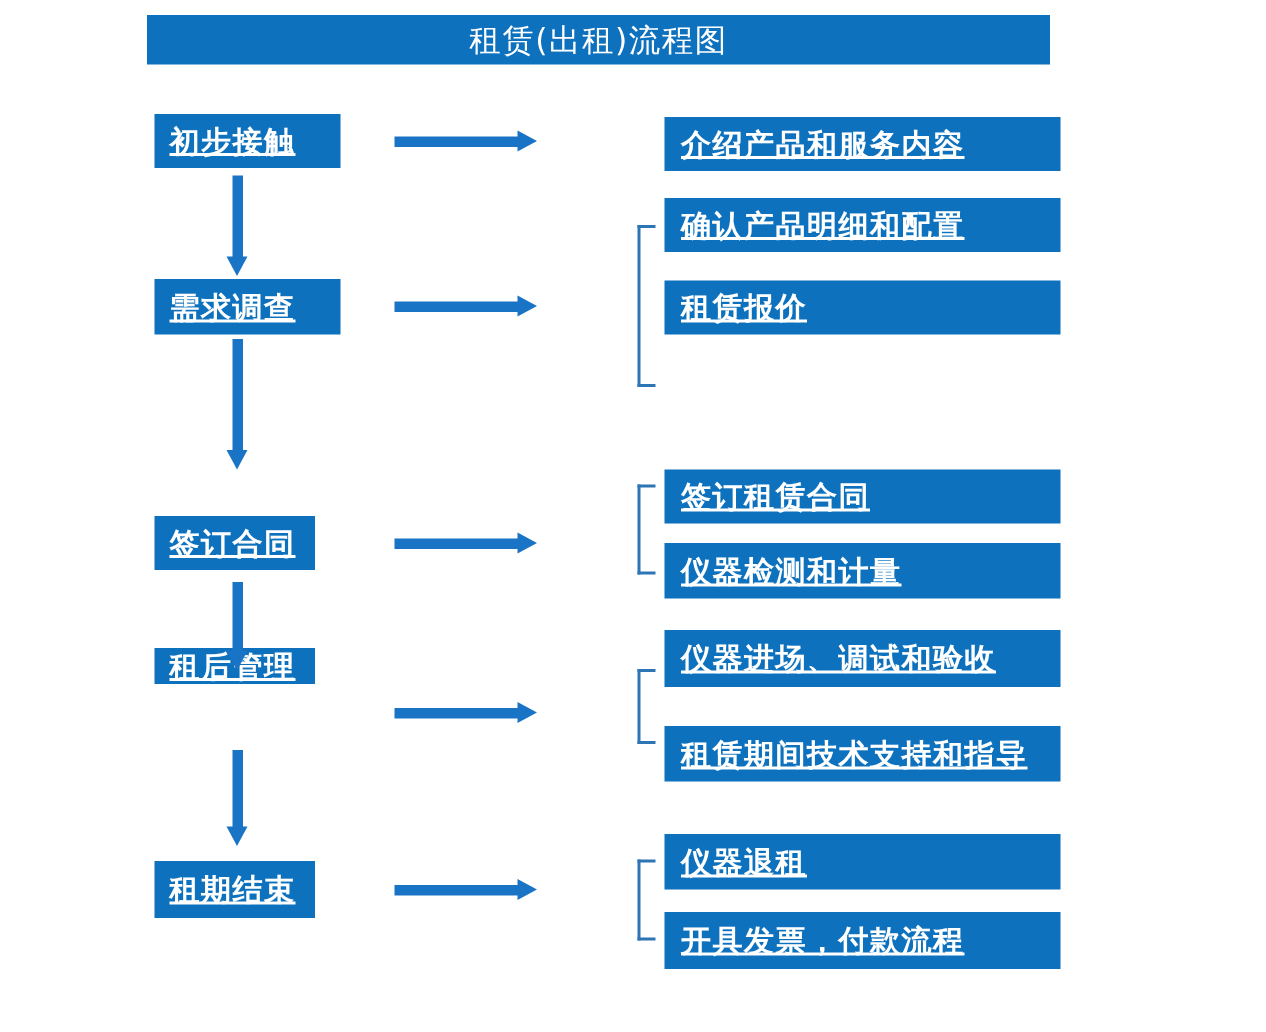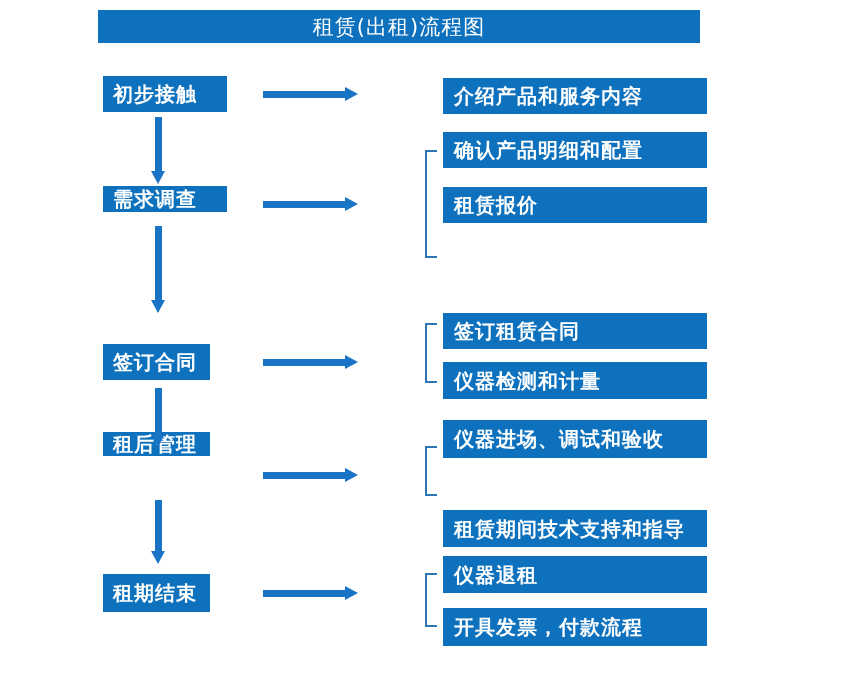--- a/index.html
+++ b/index.html
@@ -4,21 +4,21 @@
 <style>
   html,body{margin:0;padding:0;background:#ffffff;}
   .canvas{
     position:relative;width:844px;height:688px;background:#ffffff;overflow:hidden;
     font-family:"DejaVu Sans","Liberation Sans",sans-serif;
   }
   .bluebox{
     position:absolute;background:var(--box-blue);color:var(--text-white);
     font-weight:bold;font-size:20px;line-height:1;
     display:flex;align-items:center;box-sizing:border-box;padding-left:10px;
-    letter-spacing:1px;white-space:nowrap;
+    letter-spacing:1px;white-space:nowrap;text-decoration:underline;
   }
   .title-bar{
     position:absolute;left:98px;top:10px;width:602px;height:33px;
     background:var(--box-blue);color:var(--text-white);
     display:flex;align-items:center;justify-content:center;
     font-weight:normal;font-size:21px;letter-spacing:1px;
   }
   .detail{left:443px;width:264px;padding-left:11px;}
   .arrow-r{position:absolute;height:15px;width:95px;}
   .arrow-r .shaft{position:absolute;left:0;right:11px;top:4px;height:7px;background:var(--arrow-blue);}
@@ -45,32 +45,32 @@
 </head>
 <body>
 
 <div class="canvas">
 
   <div class="title-bar">
     <span>租赁(出租)流程图</span>
   </div>
 
   <div class="bluebox" style="left:103px;top:76px;width:124px;height:36px;">初步接触</div>
-  <div class="bluebox" style="left:103px;top:186px;width:124px;height:26px;">需求调查</div>
+  <div class="bluebox" style="left:103px;top:186px;width:124px;height:37px;">需求调查</div>
   <div class="bluebox" style="left:103px;top:344px;width:107px;height:36px;">签订合同</div>
   <div class="bluebox" style="left:103px;top:432px;width:107px;height:24px;">租后管理</div>
   <div class="bluebox" style="left:103px;top:574px;width:107px;height:38px;">租期结束</div>
 
   <div class="bluebox detail" style="top:78px;height:36px;">介绍产品和服务内容</div>
   <div class="bluebox detail" style="top:132px;height:36px;">确认产品明细和配置</div>
   <div class="bluebox detail" style="top:187px;height:36px;">租赁报价</div>
   <div class="bluebox detail" style="top:313px;height:36px;">签订租赁合同</div>
   <div class="bluebox detail" style="top:362px;height:37px;">仪器检测和计量</div>
   <div class="bluebox detail" style="top:420px;height:38px;">仪器进场、调试和验收</div>
-  <div class="bluebox detail" style="top:510px;height:37px;">租赁期间技术支持和指导</div>
+  <div class="bluebox detail" style="top:484px;height:37px;">租赁期间技术支持和指导</div>
   <div class="bluebox detail" style="top:556px;height:37px;">仪器退租</div>
   <div class="bluebox detail" style="top:608px;height:38px;">开具发票，付款流程</div>
 
   <div class="arrow-r" style="left:263px;top:87px;">
     <div class="shaft"></div>
     <div class="head"></div>
   </div>
   <div class="arrow-r" style="left:263px;top:197px;">
     <div class="shaft"></div>
     <div class="head"></div>

